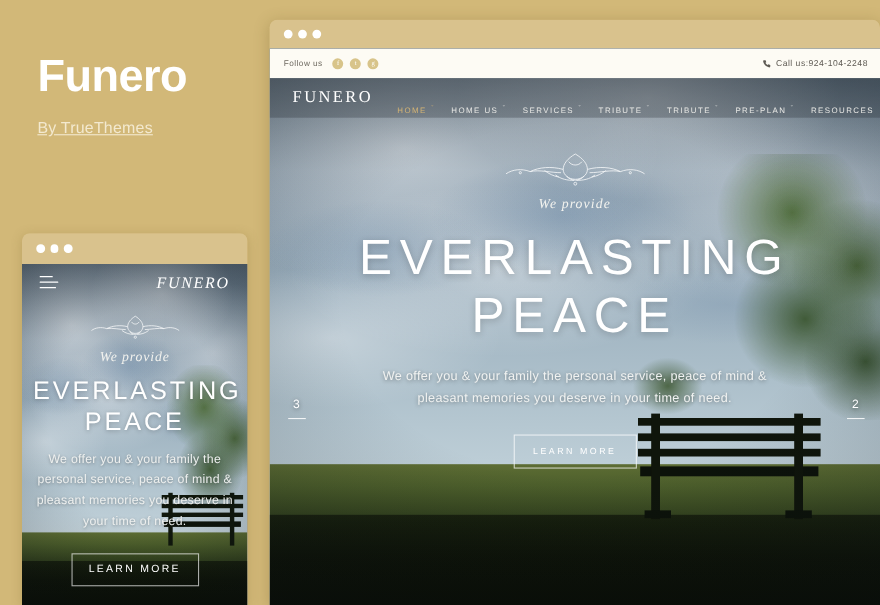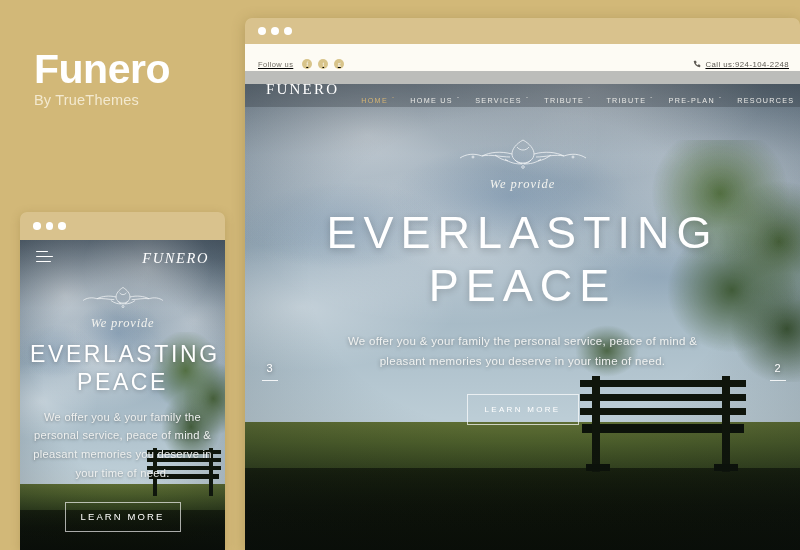--- a/index.html
+++ b/index.html
@@ -18,22 +18,23 @@
   }
   .promo-title {
     font-size: 41px; font-weight: bold; color: #ffffff;
     letter-spacing: -0.5px; line-height: 1.05;
   }
   .promo-sub {
     font-size: 27px; color: #fbf7ec; font-weight: 300;
     margin-top: 6px; letter-spacing: 0px; line-height: 1.1;
   }
   .promo-by {
-    font-size: 14.5px; color: #f3e9cf; margin-top: 1px;
+    font-size: 14.5px; color: #f3e9cf; margin-top: 18px;
     letter-spacing: 0.2px;
+    text-decoration: underline;
   }
 
   
   .win-bar {
     background: #d9c28d;
     display: flex; align-items: center;
     border-top-left-radius: 6px; border-top-right-radius: 6px;
   }
   .dot {
     width: 8px; height: 8px; border-radius: 50%;
@@ -107,24 +108,23 @@
   }
   .desktop .win-bar { height: 26px; padding: 0 0 0 13px; }
   .d-view {
     position: relative; width: 555px; height: 506px;
     overflow: hidden; background: #8a9aa2;
   }
 
   
   .topbar {
     position: relative; z-index: 8;
-    height: 40px; background: #fdfbf4;
+    height: 27px; background: #fdfbf4;
     display: flex; align-items: center; justify-content: space-between;
     padding: 0 11px 0 13px;
-    text-decoration: underline;
   }
   .follow { display: flex; align-items: center; }
   .follow-label {
     font-size: 7.5px; color: #6e6a61; letter-spacing: 0.4px;
     margin-right: 9px;
   }
   .soc {
     width: 10px; height: 10px; border-radius: 50%;
     background: #d8c48a; margin-right: 6px;
     display: flex; align-items: center; justify-content: center;

